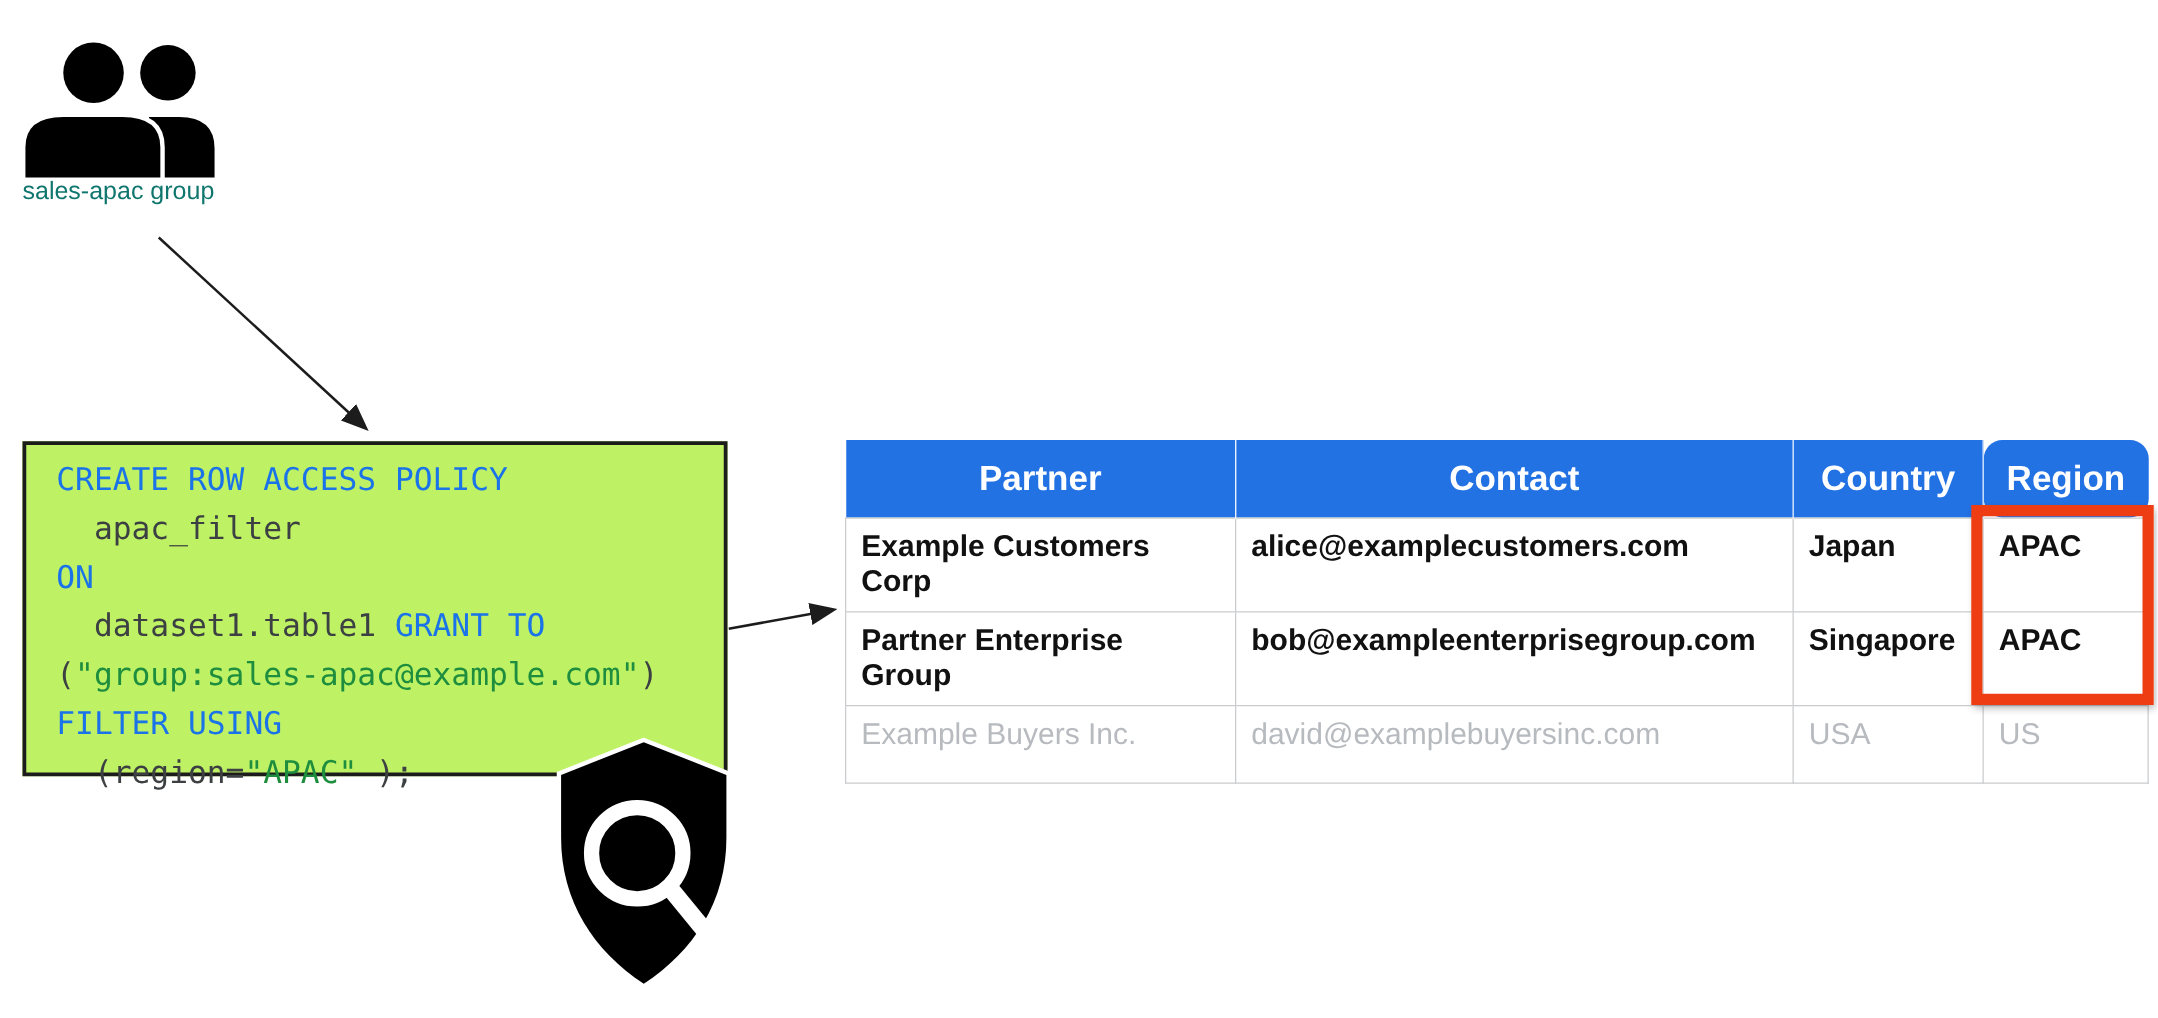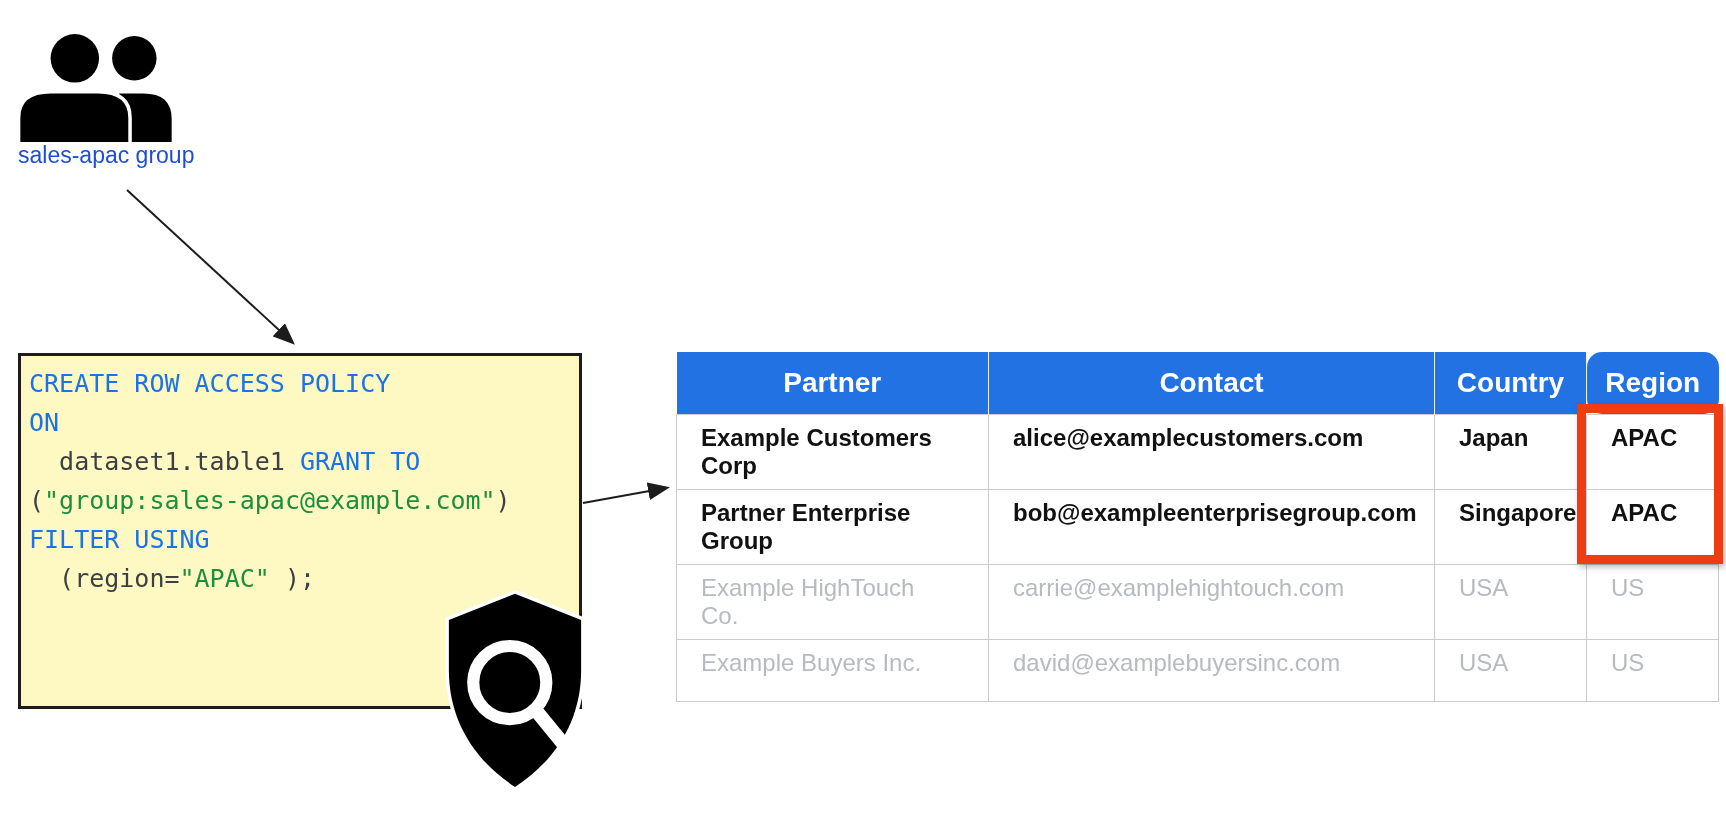--- a/index.html
+++ b/index.html
@@ -13,46 +13,46 @@
     --text-black:#111111;
     --line-black:#1c1c1c;
   }
   *{box-sizing:border-box;margin:0;padding:0;}
   html,body{width:1726px;height:814px;background:#ffffff;overflow:hidden;
     font-family:"Liberation Sans", sans-serif;}
   body{position:relative;}
 
   
   .group-icon{position:absolute;left:20px;top:28px;width:152px;height:116px;}
-  .group-label{position:absolute;left:18px;top:142px;font-size:23px;color:#1d4ed8;}
+  .group-label{position:absolute;left:18px;top:142px;font-size:20px;color:#0f766e;}
 
   
   .arrows{position:absolute;left:0;top:0;width:1726px;height:814px;pointer-events:none;z-index:3;}
 
   
-  .code-box{position:absolute;left:18px;top:353px;width:564px;height:356px;
-    background:#fef9c3;border:3px solid var(--line-black);padding:8px 8px;z-index:1;}
+  .code-box{position:absolute;left:18px;top:353px;width:564px;height:268px;
+    background:#bef264;border:3px solid var(--line-black);padding:8px 24px;z-index:1;}
   .code-line{font-family:"DejaVu Sans Mono", monospace;font-size:25px;line-height:39px;
     white-space:pre;color:var(--code-gray);}
   .tok-kw{color:var(--keyword-blue);}
   .tok-str{color:var(--string-green);}
   .tok-pl{color:var(--code-gray);}
 
   
   .shield-icon{position:absolute;left:428px;top:590px;width:174px;height:206px;z-index:4;}
 
   
   .data-table{position:absolute;left:676px;top:352px;z-index:1;}
   table{border-collapse:collapse;table-layout:fixed;width:1042px;}
   thead th{background:var(--header-blue);color:#fff;font-weight:bold;font-size:28px;
     text-align:center;padding:11px 12px;height:62px;vertical-align:middle;
     border-right:1px solid rgba(255,255,255,0.9);}
   thead th:last-child{border-right:none;border-radius:15px;}
   tbody td{border:1px solid var(--border-gray);vertical-align:top;
-    padding:9px 24px;font-size:24px;}
+    padding:9px 12px;font-size:24px;}
   tr.match td{font-weight:bold;color:var(--text-black);}
   tr.dim td{font-weight:normal;color:var(--muted-gray);}
   .wrap-narrow{display:inline-block;max-width:245px;}
 
   
   .row-highlight{position:absolute;left:1577px;top:404px;width:146px;height:160px;
     border:9px solid var(--highlight-red);z-index:5;
     box-shadow:2px 3px 6px rgba(0,0,0,0.28);}
 </style>
 </head>
@@ -73,20 +73,21 @@
     <marker id="ah" markerWidth="11" markerHeight="9" refX="9" refY="4.5" orient="auto">
       <path d="M0,0 L11,4.5 L0,9 Z" fill="#1c1c1c"></path>
     </marker>
   </defs>
   <line x1="127" y1="190" x2="292" y2="342" stroke="#1c1c1c" stroke-width="2" marker-end="url(#ah)"></line>
   <line x1="583" y1="503" x2="666" y2="488" stroke="#1c1c1c" stroke-width="2" marker-end="url(#ah)"></line>
 </svg>
 
 <div class="code-box">
   <div class="code-line"><span class="tok-kw">CREATE ROW ACCESS POLICY</span></div>
+  <div class="code-line"><span class="tok-pl">  apac_filter</span></div>
   <div class="code-line"><span class="tok-kw">ON</span></div>
   <div class="code-line"><span class="tok-pl">  dataset1.table1 </span><span class="tok-kw">GRANT TO</span></div>
   <div class="code-line"><span class="tok-pl">(</span><span class="tok-str">"group:sales-apac@example.com"</span><span class="tok-pl">)</span></div>
   <div class="code-line"><span class="tok-kw">FILTER USING</span></div>
   <div class="code-line"><span class="tok-pl">  (region=</span><span class="tok-str">"APAC"</span><span class="tok-pl"> );</span></div>
 </div>
 
 <svg class="shield-icon" viewBox="0 0 100 118" aria-hidden="true">
   <path d="M50,2 L88,17 V46 C88,75 73,98 50,113 C27,98 12,75 12,46 V17 Z" fill="#000" stroke="#fff" stroke-width="4" paint-order="stroke"></path>
   <circle cx="47" cy="53" r="21" fill="none" stroke="#fff" stroke-width="7"></circle>
@@ -115,26 +116,20 @@
         <td>alice@examplecustomers.com</td>
         <td>Japan</td>
         <td>APAC</td>
       </tr>
       <tr class="match" style="height:70px">
         <td><span class="wrap-narrow">Partner Enterprise Group</span></td>
         <td>bob@exampleenterprisegroup.com</td>
         <td>Singapore</td>
         <td>APAC</td>
       </tr>
-      <tr class="dim" style="height:63px">
-        <td><span class="wrap-narrow">Example HighTouch Co.</span></td>
-        <td>carrie@examplehightouch.com</td>
-        <td>USA</td>
-        <td>US</td>
-      </tr>
       <tr class="dim" style="height:62px">
         <td><span class="wrap-narrow">Example Buyers Inc.</span></td>
         <td>david@examplebuyersinc.com</td>
         <td>USA</td>
         <td>US</td>
       </tr>
     </tbody>
   </table>
 </div>
 

